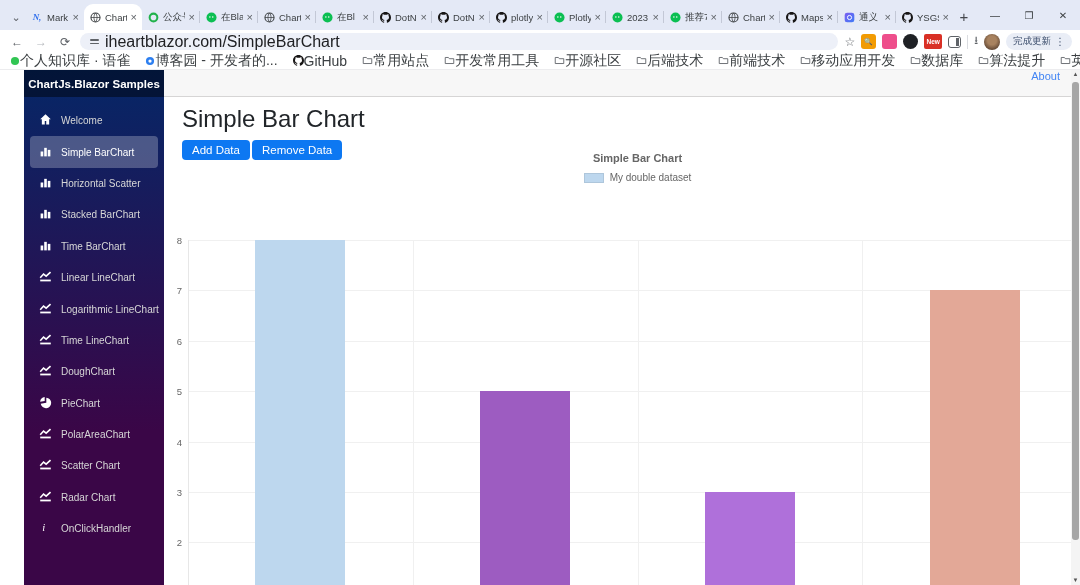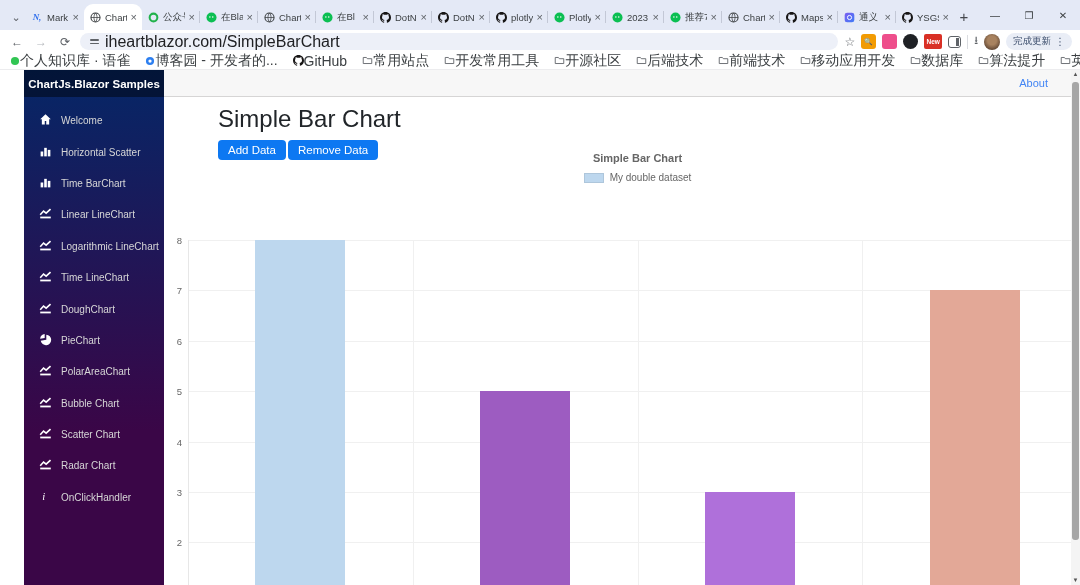--- a/index.html
+++ b/index.html
@@ -50,23 +50,23 @@
   
   .page { display:flex; height:515px; }
   .sidebar { width:140px; flex:0 0 auto; background-image:linear-gradient(180deg,#052767 0%,#3a0647 70%); color:#d7d7d7;margin-left:24px; }
   .side-title { height:27px; background:rgba(0,0,0,0.45); display:flex; align-items:center; justify-content:center; color:#fff; font-size:11.5px; font-weight:bold; }
   .navlist { padding-top:8px; }
   .navitem { height:31.4px; margin:0 6px; display:flex; align-items:center; gap:9px; padding-left:9px; border-radius:4px; font-size:10px; color:#d7d7d7; white-space:nowrap; }
   .navitem.active { background:rgba(255,255,255,0.25); color:#fff; }
   .navitem svg { flex:0 0 auto; }
 
   .content { flex:1; position:relative; background:#fff; min-width:0; }
-  .topbar { height:27px; background:#f7f7f7; border-bottom:1px solid #d6d5d5; display:flex; align-items:center; justify-content:flex-end; padding-right:32px; }
+  .topbar { height:27px; background:#f7f7f7; border-bottom:1px solid #d6d5d5; display:flex; align-items:flex-start; justify-content:flex-end; padding-right:20px; }
   .about { color:#4285f4; font-size:11px; text-decoration:none; }
-  .main { position:relative;padding-left:36px; }
+  .main { position:relative; }
   .pagetitle { font-size:24px; font-weight:400; color:#212529; padding:8px 0 0 18px; }
   .btnrow { padding:7px 0 0 18px; display:flex; gap:2px; }
   .btn { background:#0d78f2; color:#fff; border:none; border-radius:4px; font-size:11.5px; padding:4px 10px; font-family:inherit; }
 
   .chartblock { position:absolute; left:24px; top:55px; width:899px; }
   .charttitle { text-align:center; font-size:11px; font-weight:bold; color:#666; }
   .legend { margin-top:8px; display:flex; justify-content:center; align-items:center; gap:6px; }
   .legend .swatch { width:20px; height:10px; border:1px solid rgba(0,0,0,0.08); }
   .legend .ltext { font-size:10px; color:#666; }
   .plot { position:absolute; left:0; top:88px; width:899px; height:403px; }
@@ -379,34 +379,50 @@
 <div class="page">
   <aside class="sidebar">
     <div class="side-title">ChartJs.Blazor Samples</div>
     <nav class="navlist" id="navlist">
         <div class="navitem">
           <span><svg width="13" height="13" viewBox="0 0 16 16">
               <path d="M8 1.5 1.5 7.7h2v6.3h3.6V9.8h1.8V14h3.6V7.7h2z" fill="#fff"></path>
             </svg></span>
           <span>Welcome</span>
         </div>
-        <div class="navitem">
+        <div class="navitem active">
           <span><svg width="13" height="13" viewBox="0 0 16 16">
               <rect x="2" y="8" width="3.2" height="6" fill="#fff"></rect>
               <rect x="6.4" y="3.5" width="3.2" height="10.5" fill="#fff"></rect>
               <rect x="10.8" y="6" width="3.2" height="8" fill="#fff"></rect>
             </svg></span>
-          <span>Horizontal Scatter</span>
+          <span>Simple BarChart</span>
         </div>
         <div class="navitem">
           <span><svg width="13" height="13" viewBox="0 0 16 16">
               <rect x="2" y="8" width="3.2" height="6" fill="#fff"></rect>
               <rect x="6.4" y="3.5" width="3.2" height="10.5" fill="#fff"></rect>
               <rect x="10.8" y="6" width="3.2" height="8" fill="#fff"></rect>
             </svg></span>
+          <span>Horizontal Scatter</span>
+        </div>
+        <div class="navitem">
+          <span><svg width="13" height="13" viewBox="0 0 16 16">
+              <rect x="2" y="8" width="3.2" height="6" fill="#fff"></rect>
+              <rect x="6.4" y="3.5" width="3.2" height="10.5" fill="#fff"></rect>
+              <rect x="10.8" y="6" width="3.2" height="8" fill="#fff"></rect>
+            </svg></span>
+          <span>Stacked BarChart</span>
+        </div>
+        <div class="navitem">
+          <span><svg width="13" height="13" viewBox="0 0 16 16">
+              <rect x="2" y="8" width="3.2" height="6" fill="#fff"></rect>
+              <rect x="6.4" y="3.5" width="3.2" height="10.5" fill="#fff"></rect>
+              <rect x="10.8" y="6" width="3.2" height="8" fill="#fff"></rect>
+            </svg></span>
           <span>Time BarChart</span>
         </div>
         <div class="navitem">
           <span><svg width="13" height="13" viewBox="0 0 16 16">
               <path d="M1.5 9.5 5.6 5l3.2 2.6 5.4-5" stroke="#fff" stroke-width="2" fill="none"></path>
               <rect x="1.5" y="11.8" width="13" height="2.2" fill="#fff"></rect>
             </svg></span>
           <span>Linear LineChart</span>
         </div>
         <div class="navitem">
@@ -436,27 +452,20 @@
               <path d="M7 1.2A6.5 6.5 0 0 0 1.4 7L7 6z" fill="#fff"></path>
             </svg></span>
           <span>PieChart</span>
         </div>
         <div class="navitem">
           <span><svg width="13" height="13" viewBox="0 0 16 16">
               <path d="M1.5 9.5 5.6 5l3.2 2.6 5.4-5" stroke="#fff" stroke-width="2" fill="none"></path>
               <rect x="1.5" y="11.8" width="13" height="2.2" fill="#fff"></rect>
             </svg></span>
           <span>PolarAreaChart</span>
-        </div>
-        <div class="navitem">
-          <span><svg width="13" height="13" viewBox="0 0 16 16">
-              <path d="M1.5 9.5 5.6 5l3.2 2.6 5.4-5" stroke="#fff" stroke-width="2" fill="none"></path>
-              <rect x="1.5" y="11.8" width="13" height="2.2" fill="#fff"></rect>
-            </svg></span>
-          <span>Bubble Chart</span>
         </div>
         <div class="navitem">
           <span><svg width="13" height="13" viewBox="0 0 16 16">
               <path d="M1.5 9.5 5.6 5l3.2 2.6 5.4-5" stroke="#fff" stroke-width="2" fill="none"></path>
               <rect x="1.5" y="11.8" width="13" height="2.2" fill="#fff"></rect>
             </svg></span>
           <span>Scatter Chart</span>
         </div>
         <div class="navitem">
           <span><svg width="13" height="13" viewBox="0 0 16 16">

